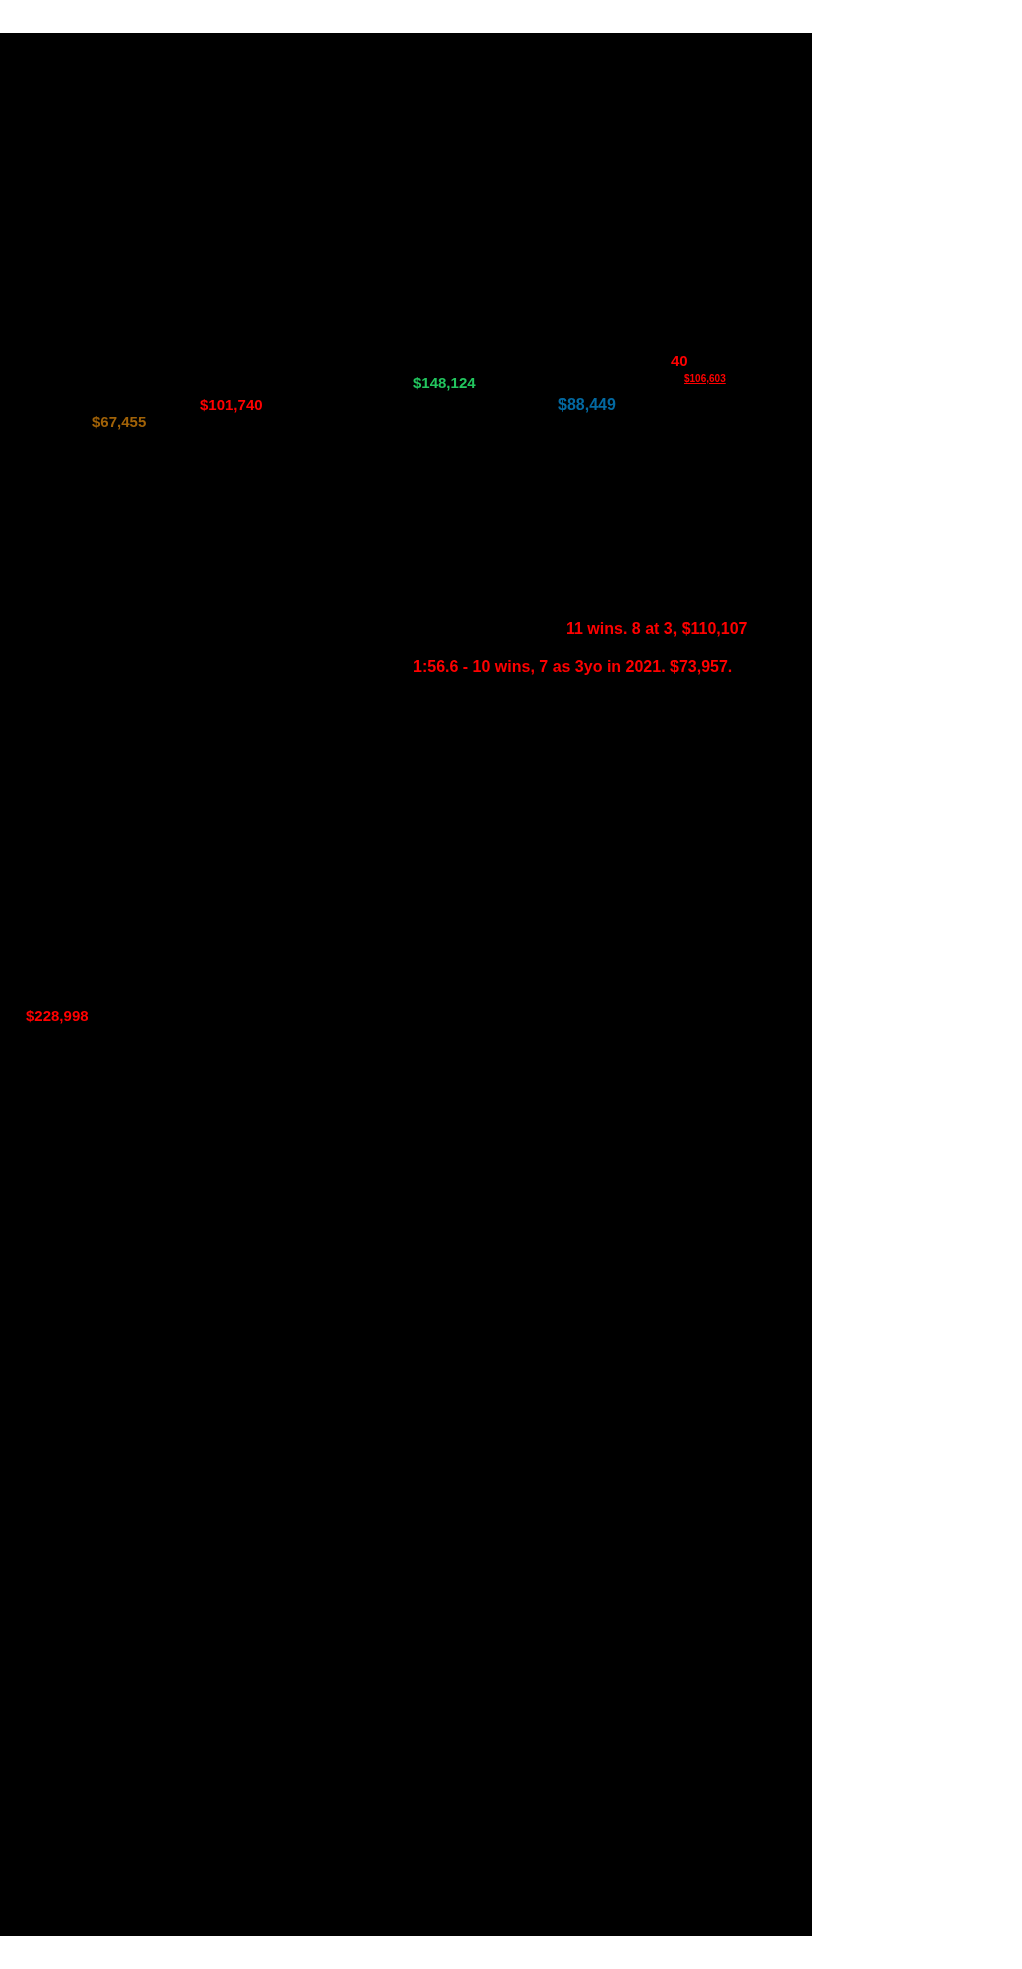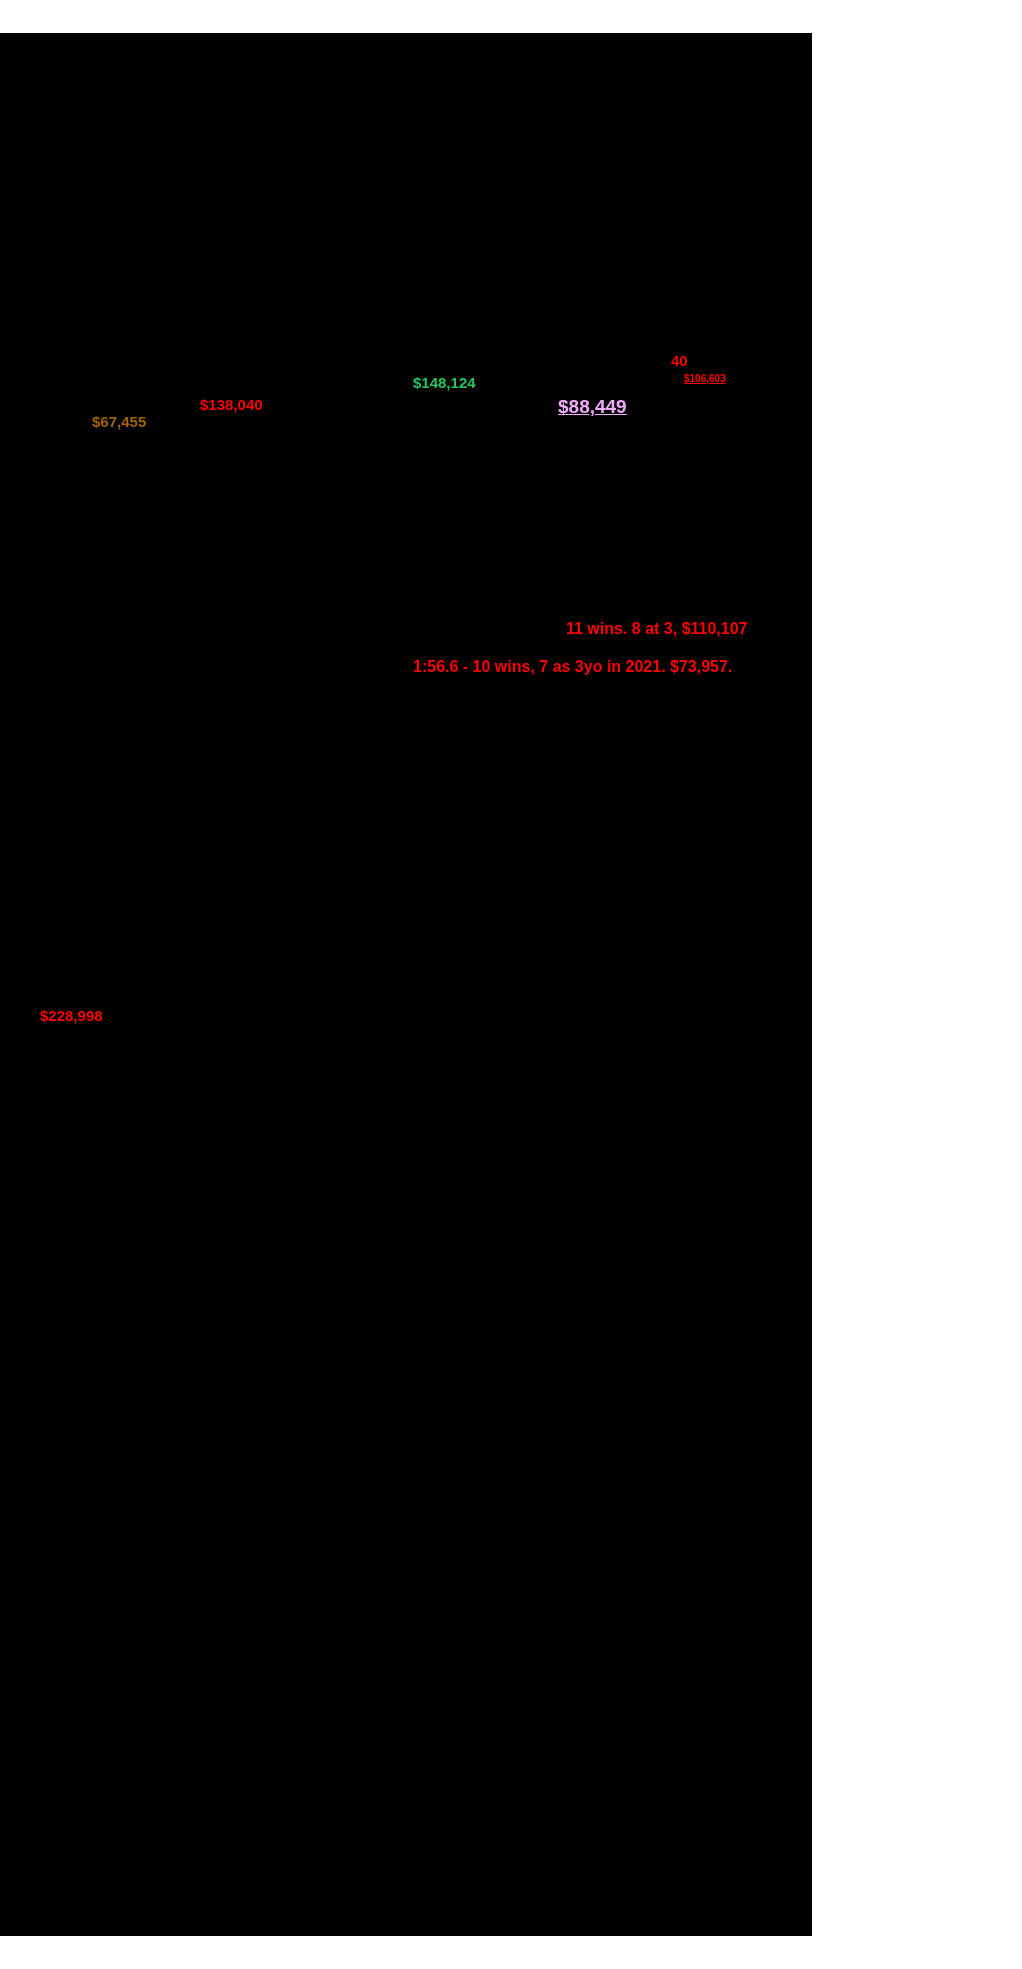--- a/index.html
+++ b/index.html
@@ -32,22 +32,22 @@
   .b  { font-weight: bold; }
   .n  { font-weight: bold; margin-top: 20px; }
   .mixed .part { display: inline; }
 </style>
 </head>
 <body>
 
 <div id="page">
   <div id="annotation-layer">
       <div class="item b" style="left: 92px; top: 381px; font-size: 15px; color: #a16207;">$67,455</div>
-      <div class="item b" style="left: 200px; top: 364px; font-size: 15px; color: rgb(255, 0, 0);">$138,040</div>
+      <div class="item b" style="left: 200px; top: 364px; font-size: 15px; color: rgb(255, 0, 0);">$101,740</div>
       <div class="item b" style="left: 413px; top: 342px; font-size: 15px; color: #22c55e;">$148,124</div>
-      <div class="item b" style="left: 558px; top: 364px; font-size: 19px; color: #f0abfc; text-decoration: underline;">$88,449</div>
+      <div class="item b" style="left: 558px; top: 364px; font-size: 16px; color: #0369a1;">$88,449</div>
       <div class="item b" style="left: 671px; top: 320px; font-size: 15px; color: rgb(255, 0, 0);">40</div>
       <div class="item b" style="left: 684px; top: 341px; font-size: 10px; color: rgb(255, 0, 0); text-decoration: underline;">$106,603</div>
-      <div class="item b" style="left: 40px; top: 975px; font-size: 15px; color: rgb(255, 0, 0);">$228,998</div>
+      <div class="item b" style="left: 26px; top: 975px; font-size: 15px; color: rgb(255, 0, 0);">$228,998</div>
       <div class="item mixed" style="left: 566px; top: 588px; font-size: 16px; color: rgb(255, 0, 0);"><span class="part n">11 </span><span class="part n">wins. 8 </span><span class="part n">at 3, </span><span class="part b">$110,107</span></div>
       <div class="item mixed" style="left: 413px; top: 626px; font-size: 16px; color: rgb(255, 0, 0);"><span class="part n">1:56.6 - 10 wins, 7 </span><span class="part b">as 3yo in 2021</span><span class="part n">. $73,957.</span></div>
     </div>
 </div>
 
 </body></html>

